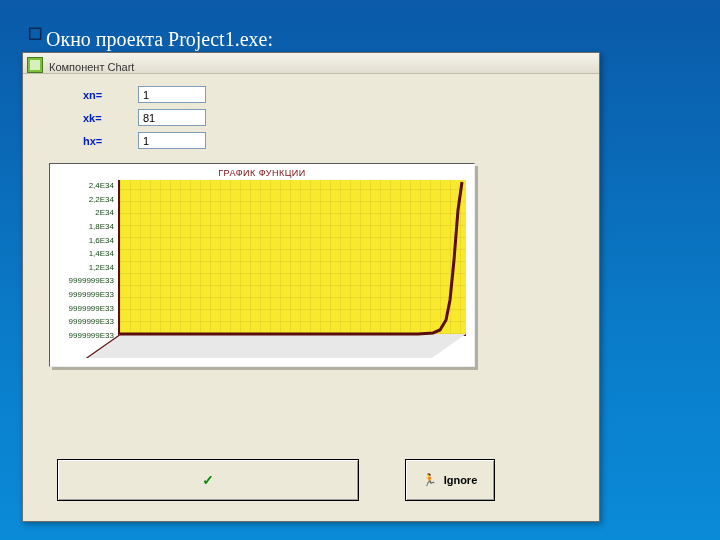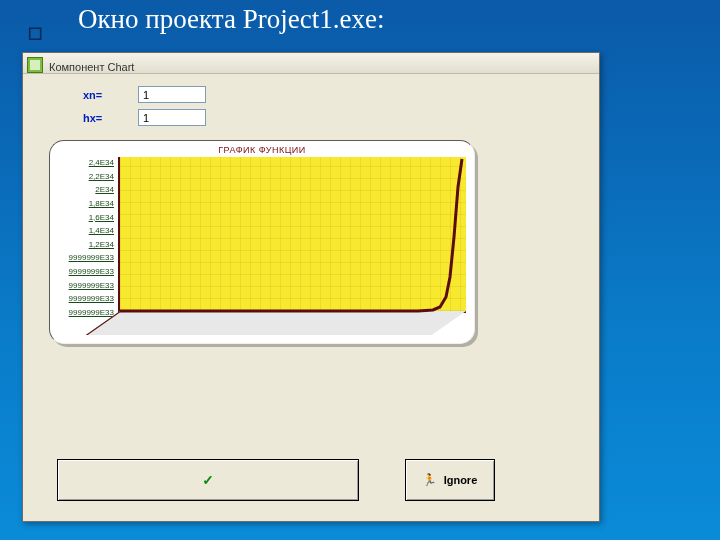--- a/index.html
+++ b/index.html
@@ -4,21 +4,21 @@
 <style>
   html,body{margin:0;padding:0;width:720px;height:540px;font-family:"Times New Roman",serif;}
   body{
     background:linear-gradient(180deg,#0a5aa8 0%,#0a6ab8 30%,#0a7bc8 60%,#0a8bd8 100%);
     position:relative;
   }
   .slide-bullet{
     position:absolute;left:28px;top:24px;color:#0a2a55;font-size:18px;
   }
   .slide-title{
-    position:absolute;left:46px;top:4px;color:#ffffff;font-size:27px;margin-left:32px;
+    position:absolute;left:46px;top:28px;color:#ffffff;font-size:20px;
   }
   .app-window{
     position:absolute;left:22px;top:52px;width:576px;height:468px;
     background:#ece9d8;border:1px solid #6d6d6d;box-shadow:2px 2px 6px rgba(0,0,0,.35);
     font-family:Tahoma,Arial,sans-serif;font-size:11px;color:#000;
   }
   .titlebar{
     height:20px;background:linear-gradient(180deg,#f5f3eb 0%,#e2decf 100%);
     border-bottom:1px solid #bfbba9;display:flex;align-items:flex-end;padding:0 4px;
     font-size:11px;color:#333;
@@ -36,21 +36,21 @@
   .field-label{width:40px;color:#0020c0;font-weight:bold;font-size:11px;}
   .text-input{
     width:68px;height:17px;border:1px solid #7f9db9;background:#fff;font-size:11px;
     padding:0 4px;box-sizing:border-box;
   }
   .chart-frame{
     margin:14px 0 0 16px;width:424px;height:202px;background:#fff;
     border-top:1px solid #5a5a5a;border-left:1px solid #5a5a5a;
     border-right:1px solid #eee;border-bottom:1px solid #eee;
     box-shadow:3px 3px 0 rgba(0,0,0,.25);
-    position:relative;overflow:hidden;border-radius:15px;
+    position:relative;overflow:hidden;
   }
   .chart-title{
     position:absolute;top:4px;left:0;right:0;text-align:center;
     color:#7a1010;font-size:9px;letter-spacing:.5px;
   }
   .plot-3d{
     position:absolute;left:68px;top:16px;width:346px;height:180px;
     perspective:none;
   }
   .plot-back{
@@ -65,21 +65,21 @@
     position:absolute;left:2px;top:154px;width:344px;height:24px;
     background:#e8e8e8;
     border-left:2px solid #5b0c0c;
     transform:skewX(-55deg);transform-origin:top left;
   }
   .axis-labels{
     position:absolute;left:6px;top:18px;width:58px;height:158px;
     display:flex;flex-direction:column;justify-content:space-between;
     font-size:8px;color:#1a4a1a;text-align:right;line-height:1;
   }
-  .axis-labels span{display:block;text-decoration:underline;}
+  .axis-labels span{display:block;}
   
   .curve{position:absolute;left:0;top:0;width:346px;height:156px;}
   .curve svg{width:100%;height:100%;}
   .btn-area{
     position:absolute;left:34px;bottom:20px;display:flex;align-items:center;gap:46px;
   }
   .btn{
     height:40px;background:#ece9d8;
     border:1px solid #000;
     display:flex;align-items:center;justify-content:center;gap:6px;
@@ -101,20 +101,24 @@
 
   <div class="titlebar">
     <span class="app-icon"></span>
     <span>Компонент Chart</span>
   </div>
 
   <div class="form-area">
     <div class="field-row">
       <span class="field-label">xn=</span>
       <input class="text-input" value="1" style="">
+    </div>
+    <div class="field-row">
+      <span class="field-label">xk=</span>
+      <input class="text-input" value="81" style="">
     </div>
     <div class="field-row">
       <span class="field-label">hx=</span>
       <input class="text-input" value="1" style="">
     </div>
 
     <div class="chart-frame">
       <div class="chart-title">ГРАФИК ФУНКЦИИ</div>
 
       <div class="axis-labels">

